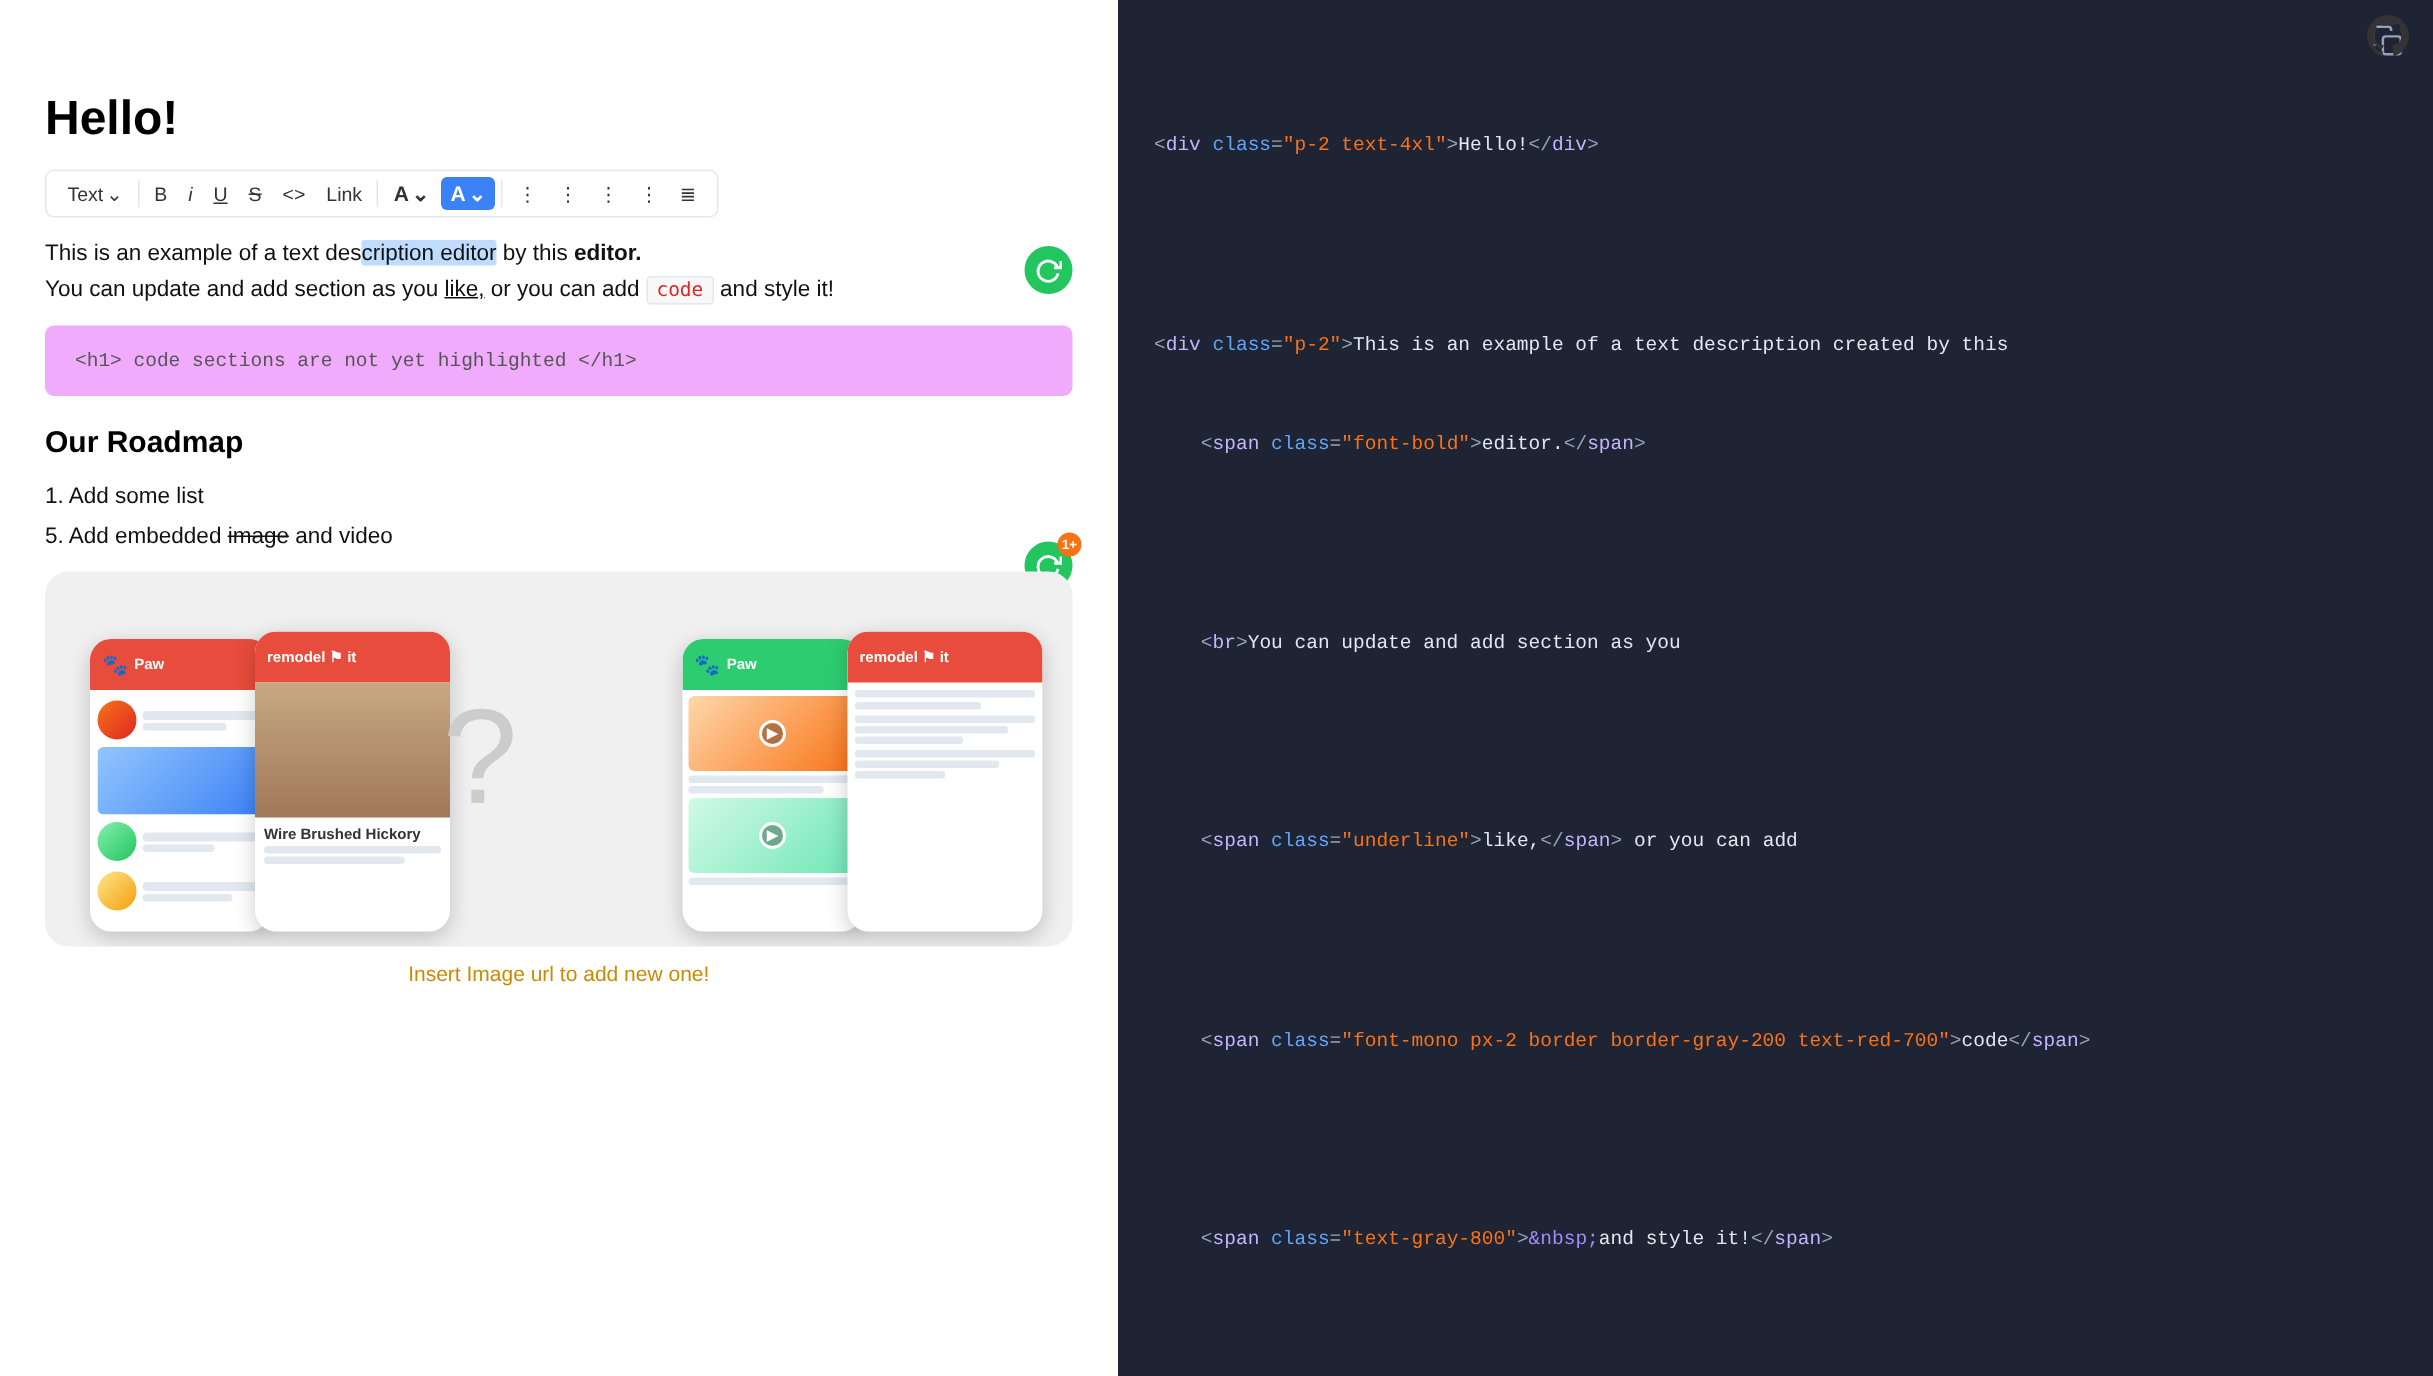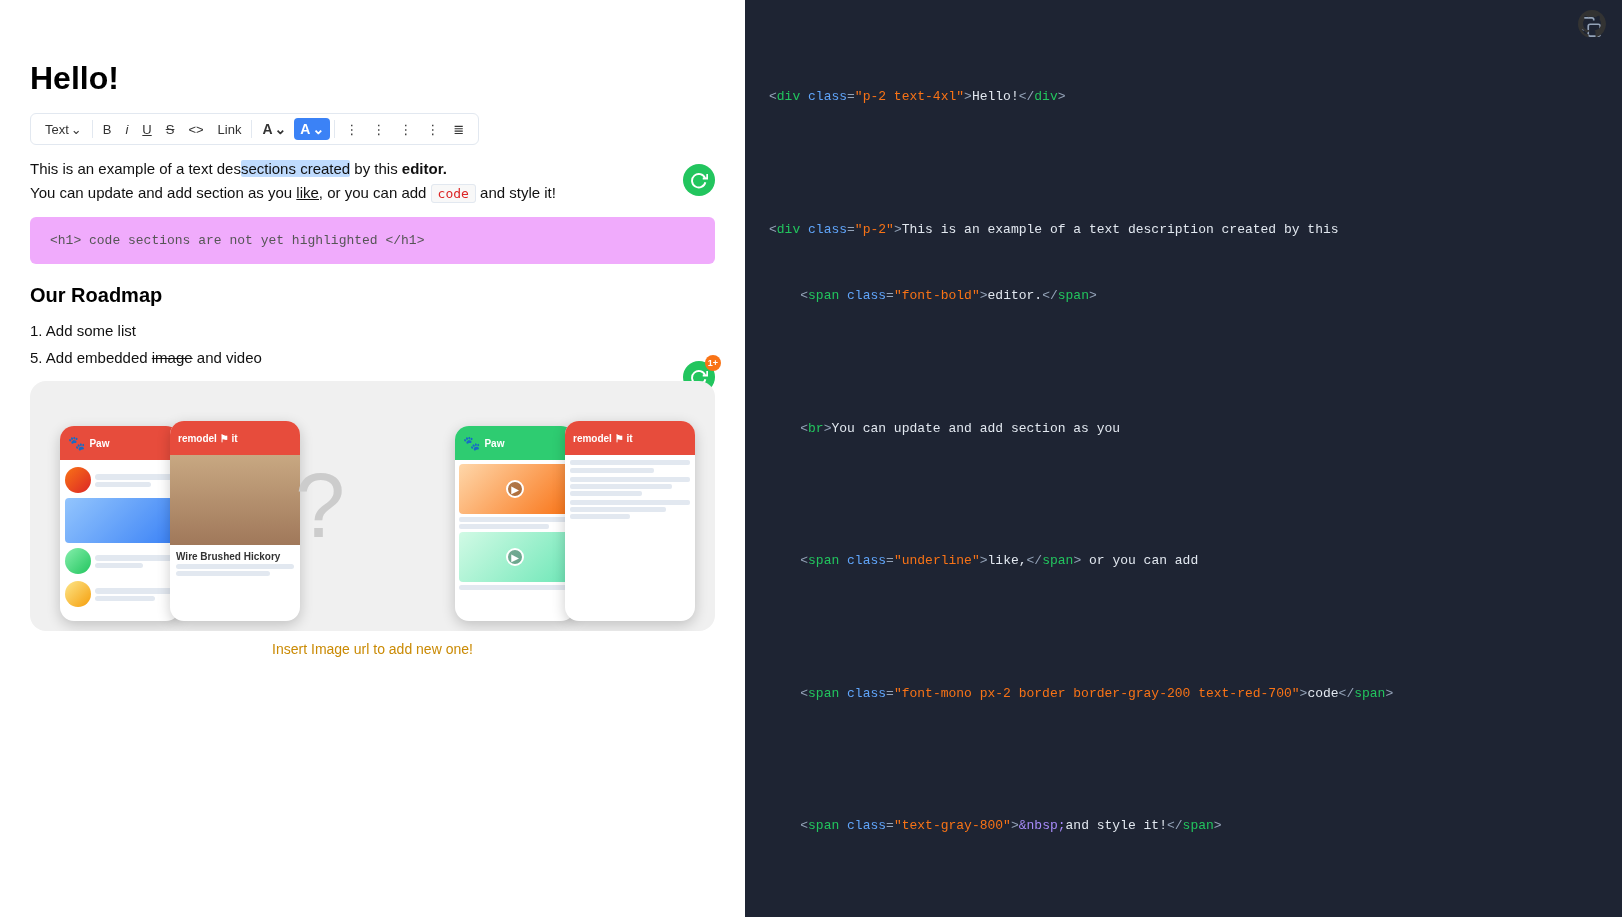--- a/index.html
+++ b/index.html
@@ -248,21 +248,21 @@
       white-space: pre-wrap;
       word-break: break-all;
     }
 
     .code-line {
       display: block;
       min-height: 22px;
     }
 
     
-    .c-tag { color: #22c55e; margin-top: 28px; }        
+    .c-tag { color: #c4b5fd; margin-top: 28px; }        
     .c-attr { color: #60a5fa; }       
     .c-string { color: #f97316; }     
     .c-text { color: #e2e8f0; }       
     .c-entity { color: #a78bfa; text-align: center; }     
     .c-bracket { color: #94a3b8; }
   </style>
 </head>
 <body>
 
 <div class="github-icon">
@@ -305,21 +305,21 @@
     <div class="toolbar-sep"></div>
     <button class="toolbar-item">⋮</button>
     <button class="toolbar-item">⋮</button>
     <button class="toolbar-item">⋮</button>
     <button class="toolbar-item">⋮</button>
     <button class="toolbar-item">≣</button>
   </div>
 
   <div class="editor-content">
     <p>
-      <span>This is an example of a text des</span><span class="highlight">sections created</span><span> by this </span><span class="bold-text">editor.</span>
+      <span>This is an example of a text des</span><span class="highlight">cription editor</span><span> by this </span><span class="bold-text">editor.</span>
     </p>
     <p>
       <span>You can update and add section as you </span><span class="underline-text">like,</span><span> or you can add  </span><span class="code-inline">code</span><span>  and style it!</span>
     </p>
   </div>
 
   <div class="code-block">
     <span>&lt;h1&gt; code sections are not yet highlighted &lt;/h1&gt;</span>
   </div>
 

